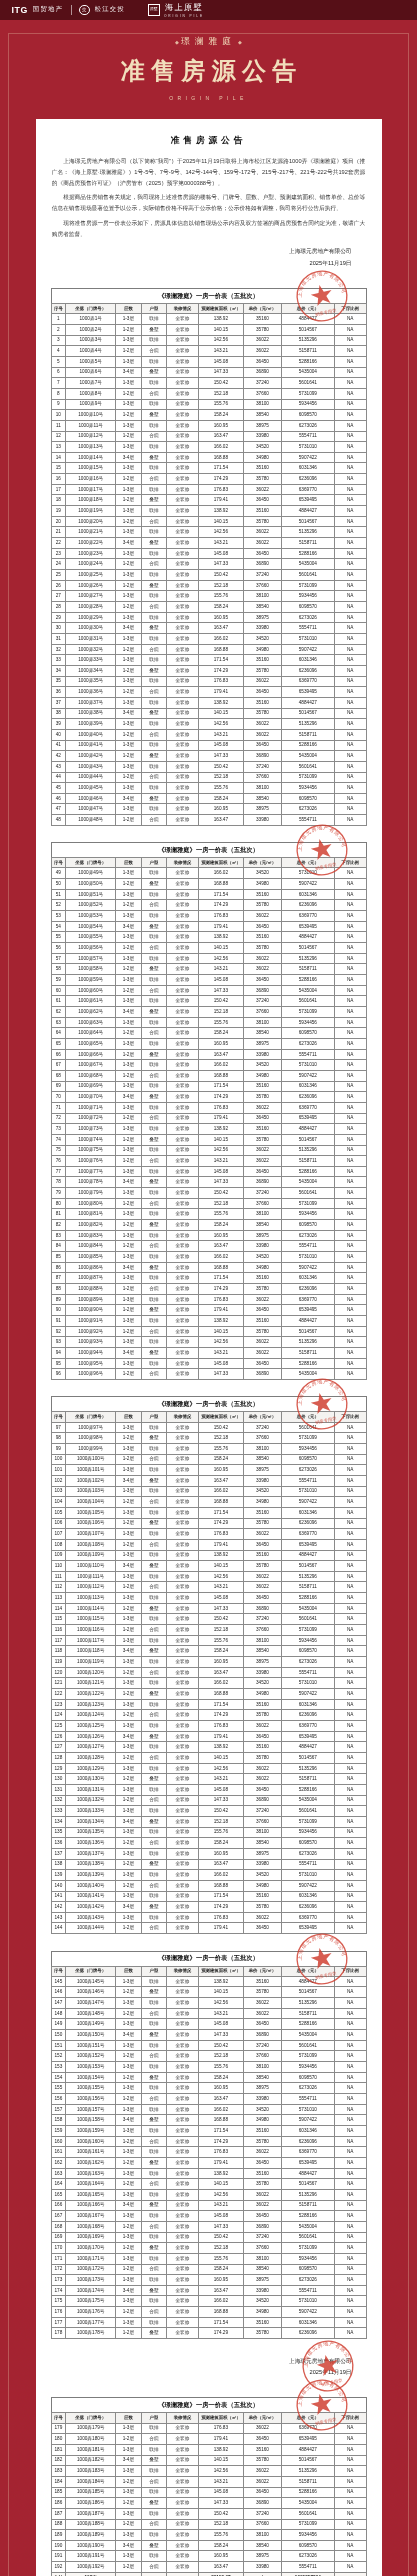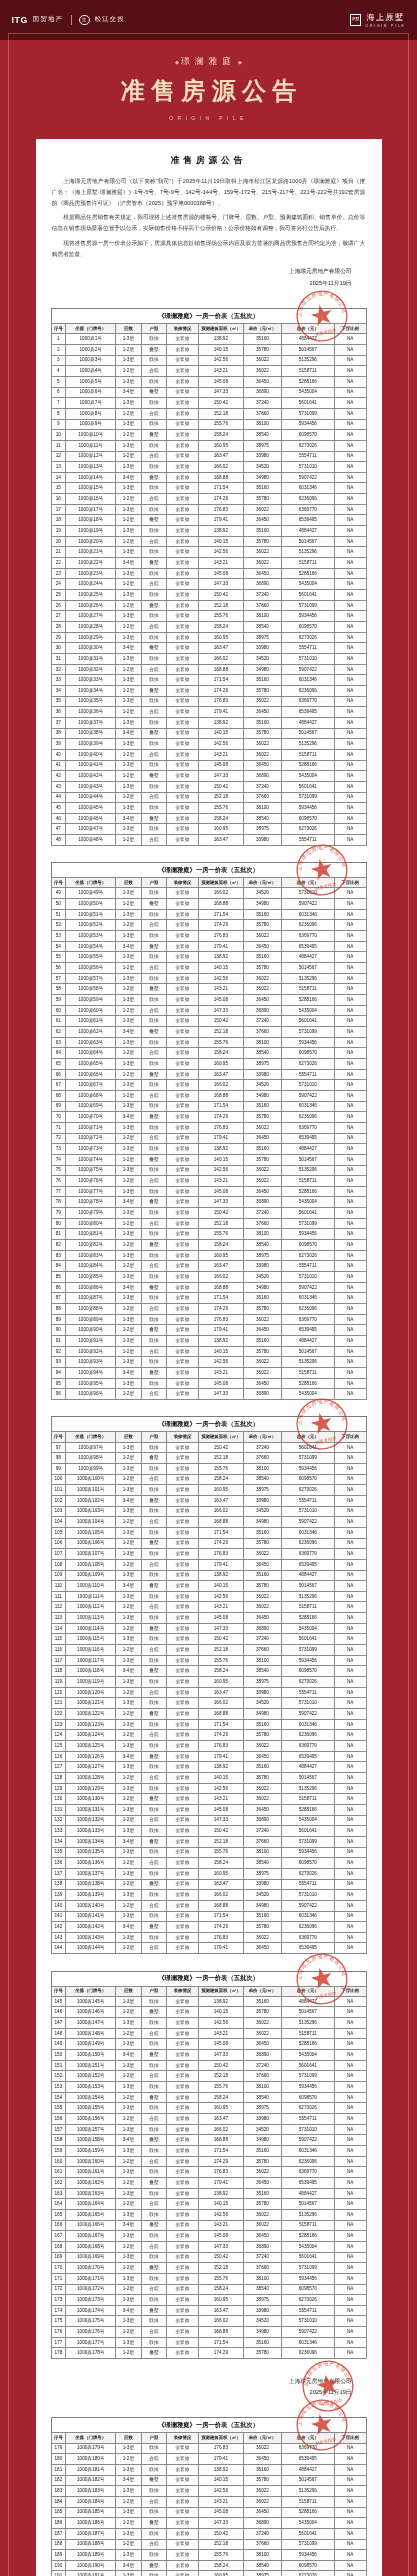--- a/index.html
+++ b/index.html
@@ -1,21 +1,21 @@
 <!DOCTYPE html>
 <html style="font-size:10px"><head>
 <meta charset="utf-8">
 <style>
   html,body{margin:0;padding:0;}
   body{width:417px;background:#8f1b26;font-family:"Liberation Sans","DejaVu Sans",sans-serif;}
   .page{position:relative;width:417px;min-height:2576px;background:#a42331;}
   .frame{position:absolute;left:7.6px;right:7.6px;top:33px;bottom:7.6px;border:0.6px solid rgba(243,227,189,.28);pointer-events:none;}
 
   
-  .topbar{height:40px;background:#560f17;display:flex;align-items:center;justify-content:space-between;padding:0 11.4px;color:#fff;gap:23px;}
+  .topbar{height:20px;background:#560f17;display:flex;align-items:center;justify-content:flex-start;padding:0 11.4px;color:#fff;gap:23px;}
   .tb-left{display:flex;align-items:center;gap:5px;}
   .itg{font-weight:bold;font-size:8.8px;letter-spacing:0.6px;}
   .itg-sub{font-size:6.3px;letter-spacing:1.3px;}
   .tb-div{width:0.6px;height:10px;background:rgba(255,255,255,.55);margin:0 2.5px;}
   .sj-logo{width:8.8px;height:8.8px;border:0.9px solid #fff;border-radius:50%;display:inline-flex;align-items:center;justify-content:center;font-size:4.4px;}
   .sj{font-size:6.3px;letter-spacing:1.3px;}
   .tb-right{display:flex;align-items:center;gap:4.4px;}
   .brand-seal{width:9.5px;height:9.5px;border:0.6px solid #fff;display:inline-flex;align-items:center;justify-content:center;font-size:3.8px;line-height:1;}
   .brand-col{display:flex;flex-direction:column;align-items:center;}
   .brand-cn{font-size:8.2px;font-family:"Liberation Serif","DejaVu Serif",serif;letter-spacing:1.3px;}

